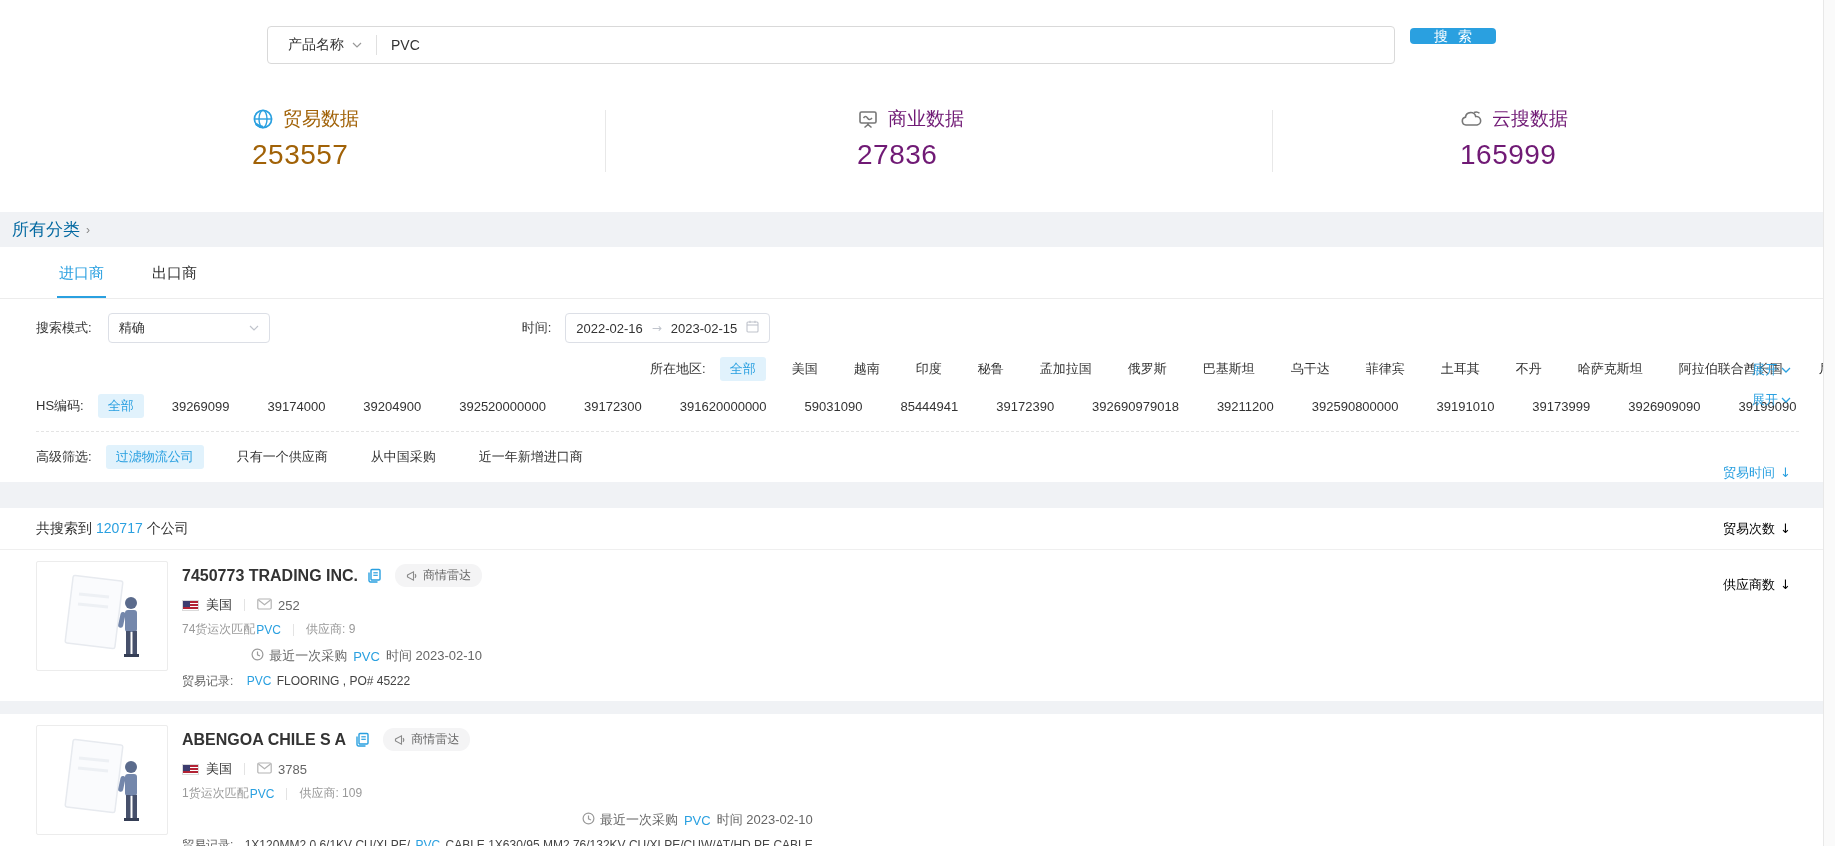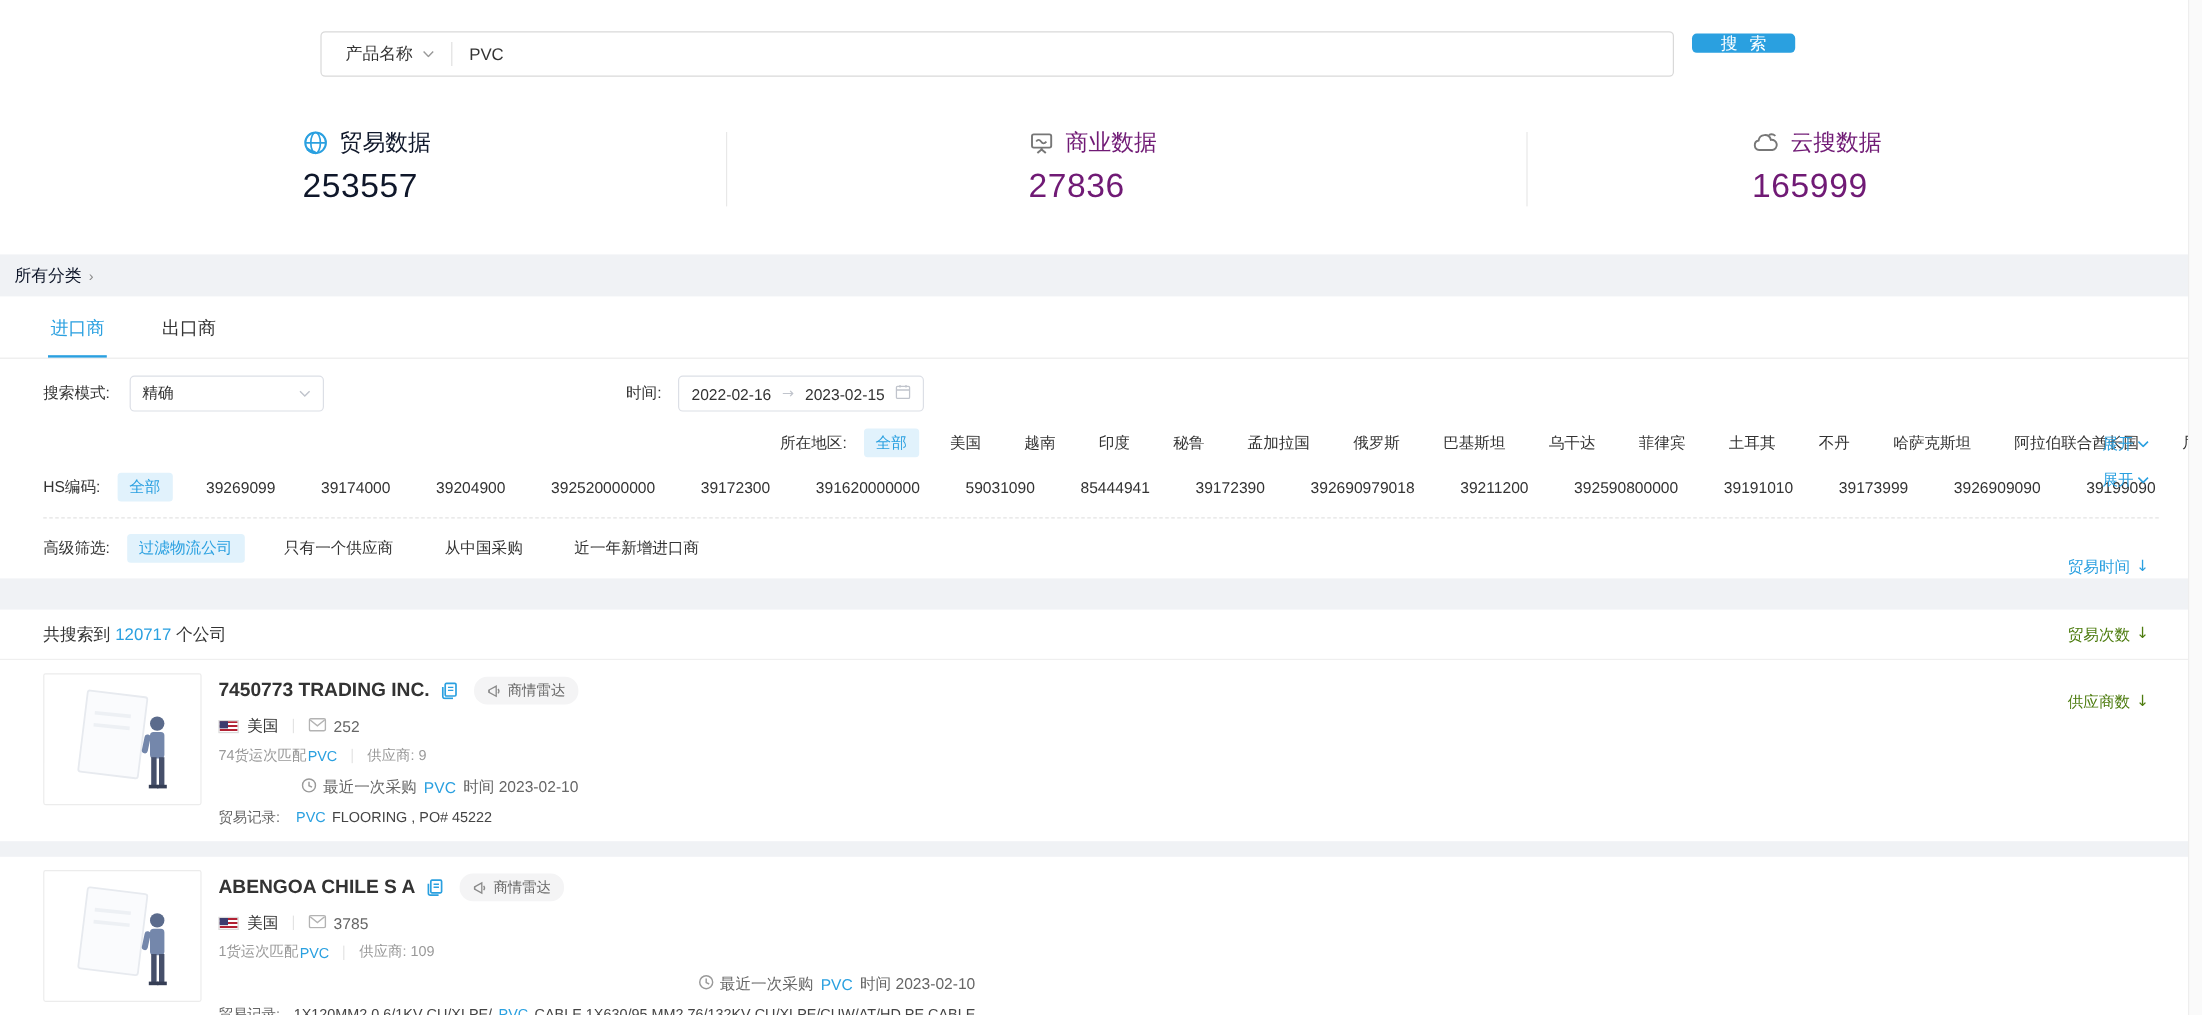--- a/index.html
+++ b/index.html
@@ -32,33 +32,33 @@
     font-family:inherit;
   }
   .stats-row { position:absolute; top:106px; left:0; width:100%; height:70px; }
   .stat { position:absolute; top:0; }
   .stat-1 { left:252px; }
   .stat-2 { left:857px; }
   .stat-3 { left:1460px; }
   .stat-label { display:flex; align-items:center; gap:9px; font-size:19px; }
   .stat-label svg { display:block; }
   .stat-num { font-size:28px; margin-top:7px; letter-spacing:0.5px; }
-  .stat-blue .stat-label, .stat-blue .stat-num { color:#0f172a; }
+  .stat-blue .stat-label, .stat-blue .stat-num { color:#a16207; }
   .stat-gray .stat-label, .stat-gray .stat-num { color:#701a75; }
   .stat-vline { position:absolute; top:4px; width:1px; height:62px; background:#e8e8e8; }
   .vline-1 { left:605px; } .vline-2 { left:1272px; }
 
   
   .category-bar { height:35px; display:flex; align-items:center; padding-left:12px; gap:6px; }
-  .category-bar .crumb { font-size:14px; color:#0f172a; cursor:pointer; }
+  .category-bar .crumb { font-size:17px; color:#0369a1; cursor:pointer; }
   .category-bar .arrow { font-size:12px; color:#888; }
 
   
   .filter-card { background:#fff; }
-  .tabs { height:52px; display:flex; align-items:flex-end; gap:44px; padding:0 0 0 40px; border-bottom:1px solid #ececec; }
+  .tabs { height:52px; display:flex; align-items:flex-end; gap:44px; padding:0 0 0 57px; border-bottom:1px solid #ececec; }
   .tab { font-size:15px; color:#333; padding:14px 2px 15px; cursor:pointer; position:relative; }
   .tab.active { color:#2aa0e0; }
   .tab.active::after { content:""; position:absolute; left:0; right:0; bottom:0; height:2px; background:#2aa0e0; }
 
   .filter-body { padding:14px 36px 13px 36px; position:relative; }
   .frow { display:flex; align-items:center; font-size:13px; }
   .flabel { color:#333; white-space:nowrap; }
   .row-mode { height:30px; }
   .mode-select {
     margin-left:16px; width:162px; height:30px; border:1px solid #dcdfe6; border-radius:4px;
@@ -85,21 +85,21 @@
   .row-adv { margin-top:13px; }
 
   
   .results-header {
     margin-top:26px; background:#fff; height:42px; border-bottom:1px solid #efefef;
     display:flex; align-items:center; padding:0 44px 0 36px;
   }
   .summary { font-size:14px; color:#333; }
   .summary .count { margin:0 4px; }
   .sorts { margin-left:auto; display:flex; gap:38px;flex-direction:column; }
-  .sort-item { font-size:13px; color:#4d7c0f; display:flex; align-items:center; gap:5px; cursor:pointer; }
+  .sort-item { font-size:13px; color:#000000; display:flex; align-items:center; gap:5px; cursor:pointer; }
   .sort-item.active { color:#2aa0e0; }
   .sort-arrow { font-family:"DejaVu Sans",sans-serif; font-size:13px; }
 
   .company-card { background:#fff; padding:11px 36px 11px 36px; display:flex; gap:14px; }
   .company-card + .company-card { border-top:13px solid #f0f2f5; }
   .thumb {
     width:132px; height:110px; border:1px solid #ececec; border-radius:2px;
     display:flex; align-items:center; justify-content:center; background:#fff; flex:none; cursor:pointer;
   }
   .card-body { padding-top:3px; }

